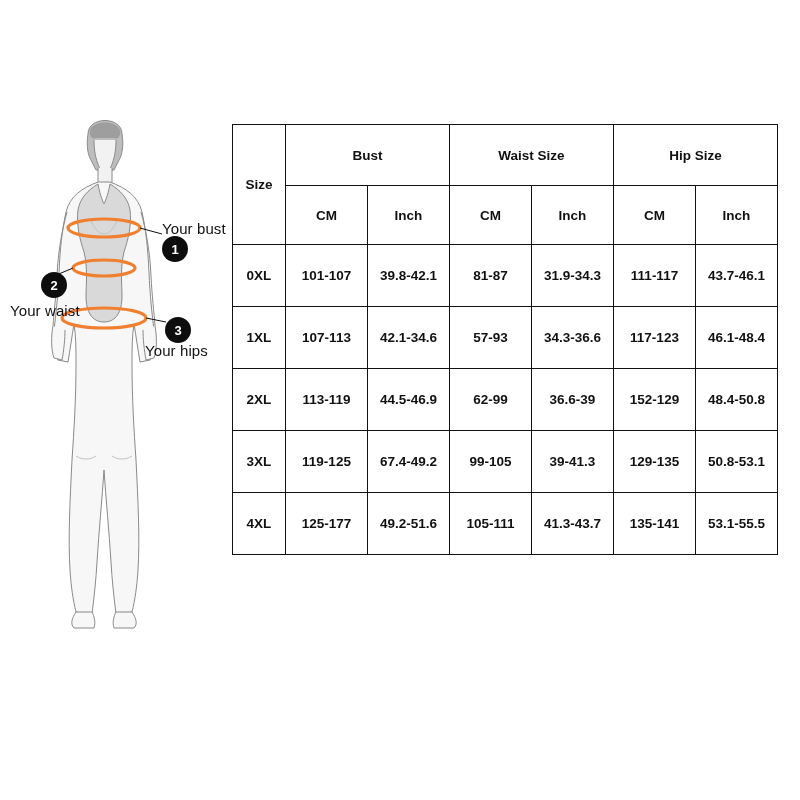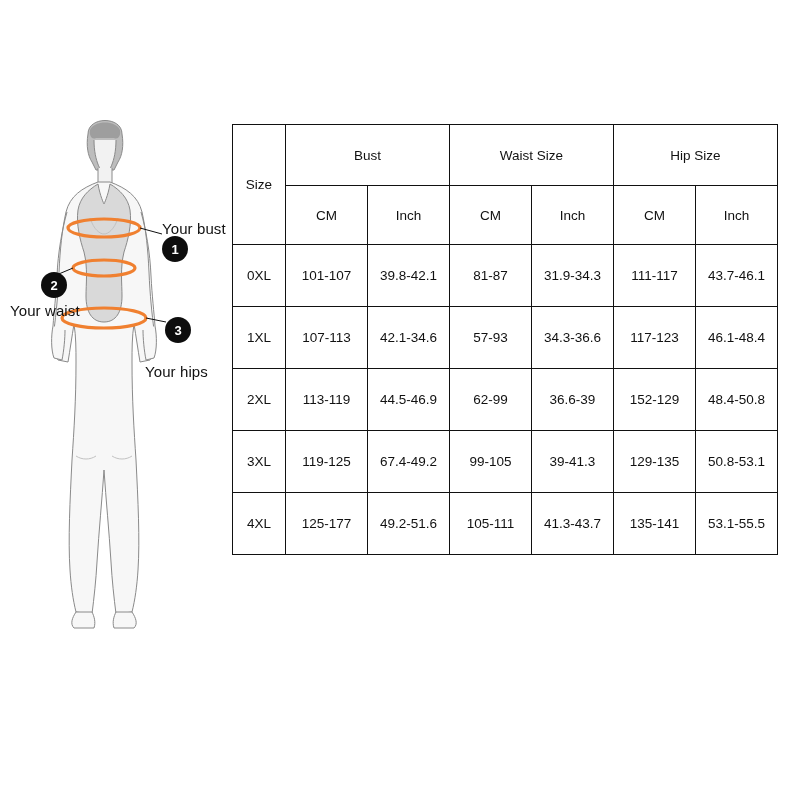--- a/index.html
+++ b/index.html
@@ -40,21 +40,21 @@
 
   .callout-label {
     position: absolute;
     font-size: 15px;
     color: #111111;
     white-space: nowrap;
     letter-spacing: 0.1px;
   }
   #label-bust { left: 152px; top: 120px; }
   #label-waist { left: 0px; top: 202px; text-align: right; }
-  #label-hips { left: 135px; top: 263px; text-align: center; }
+  #label-hips { left: 135px; top: 242px; text-align: center; }
 
   .callout-num {
     position: absolute;
     width: 26px;
     height: 26px;
     border-radius: 50%;
     background: #0d0d0d;
     color: #ffffff;
     font-size: 13px;
     font-weight: bold;
@@ -74,21 +74,21 @@
     top: 124px;
     border-collapse: collapse;
     table-layout: fixed;
   }
   #size-table td, #size-table th {
     border: 1.5px solid #111111;
     text-align: center;
     vertical-align: middle;
     font-size: 13.5px;
     color: #111111;
-    font-weight: normal;
+    font-weight: bold;
     padding: 0;
     margin-top: 8px;
   }
 
   .col-size   { width: 52px; }
   .col-val    { width: 81px; }
 
   .row-group-head td { height: 60px; font-size: 14px; }
   .row-unit td       { height: 58px; }
   .row-data td       { height: 61px; }

